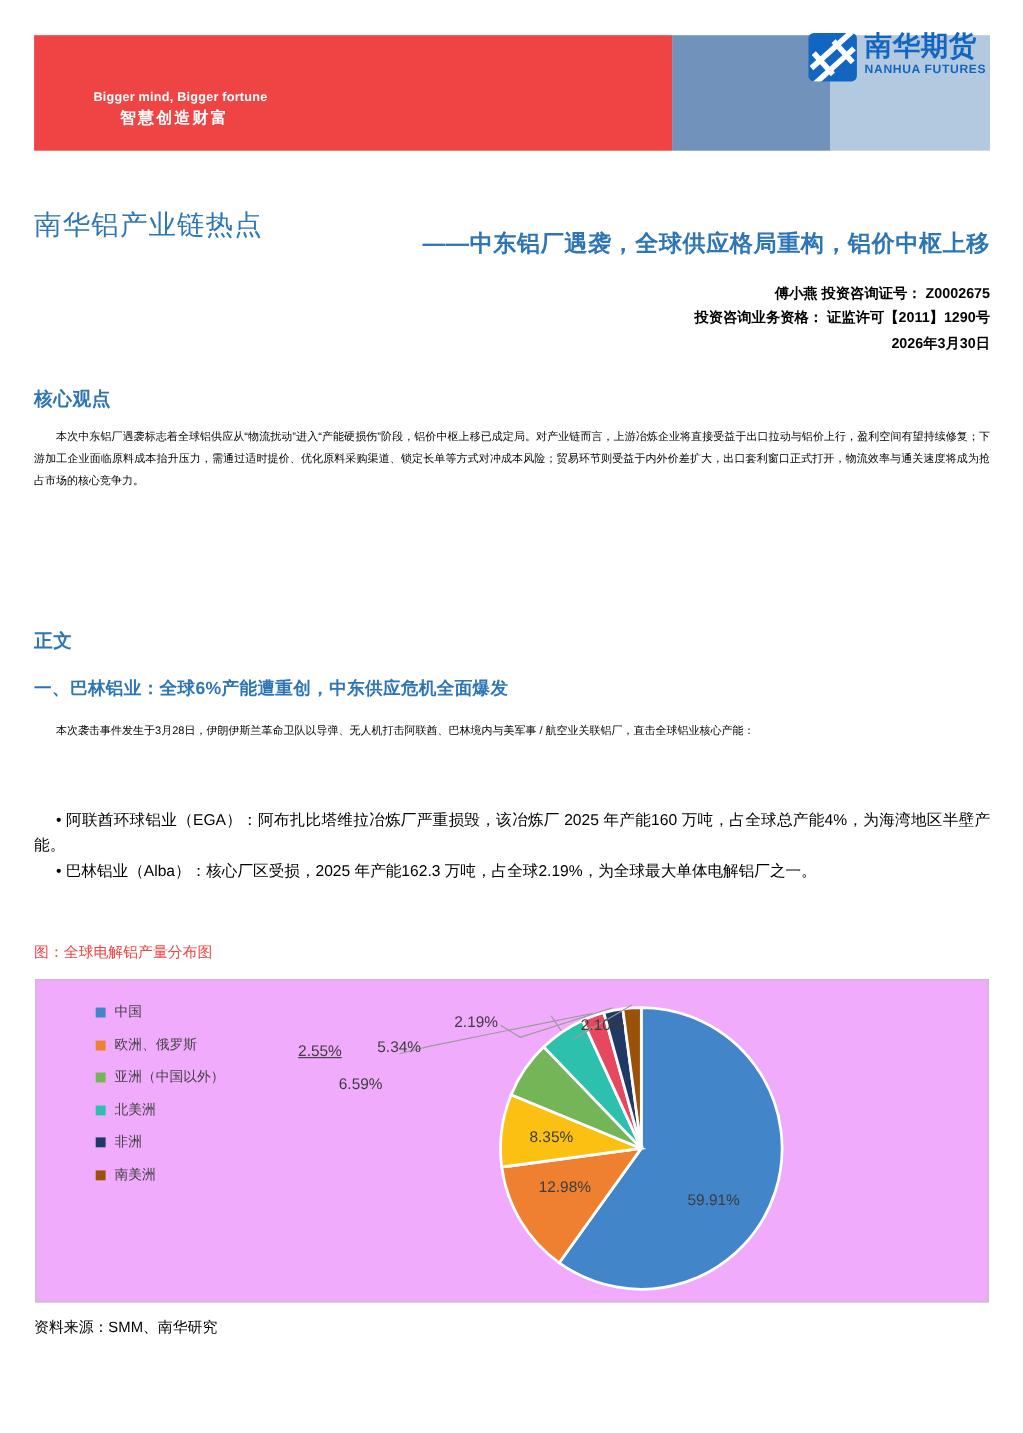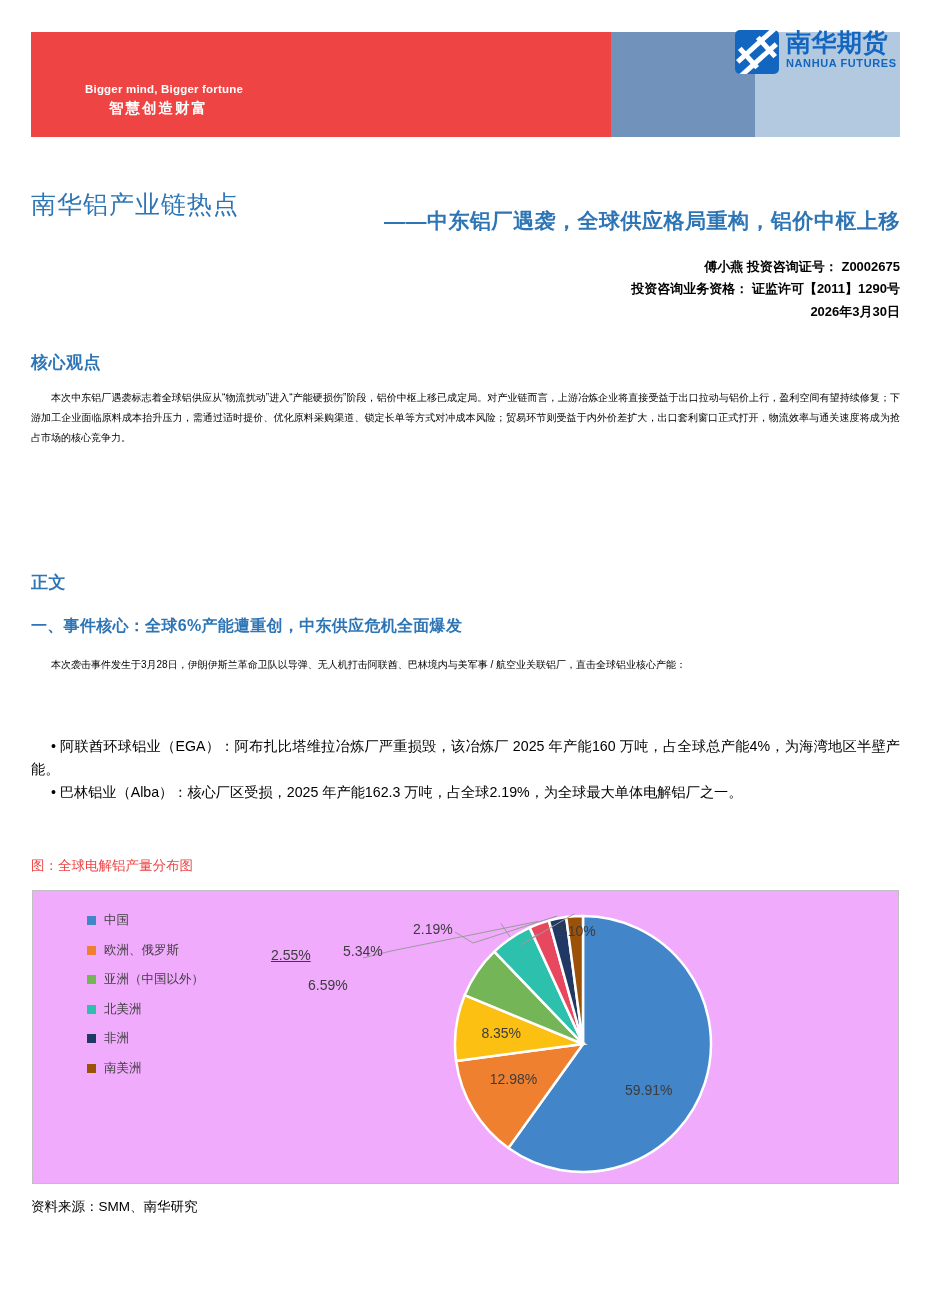--- a/index.html
+++ b/index.html
@@ -295,21 +295,21 @@
 <div class="byline">
   <div>傅小燕 投资咨询证号： Z0002675</div>
   <div>投资咨询业务资格： 证监许可【2011】1290号</div>
   <div>2026年3月30日</div>
 </div>
 
 <div class="sec-head sec-core">核心观点</div>
 <div class="para indent para-core">本次中东铝厂遇袭标志着全球铝供应从“物流扰动”进入“产能硬损伤”阶段，铝价中枢上移已成定局。对产业链而言，上游冶炼企业将直接受益于出口拉动与铝价上行，盈利空间有望持续修复；下游加工企业面临原料成本抬升压力，需通过适时提价、优化原料采购渠道、锁定长单等方式对冲成本风险；贸易环节则受益于内外价差扩大，出口套利窗口正式打开，物流效率与通关速度将成为抢占市场的核心竞争力。</div>
 
 <div class="sec-head sec-body">正文</div>
-<div class="sub-head">一、事件核心：全球6%产能遭重创，中东供应危机全面爆发</div>
+<div class="sub-head">一、巴林铝业：全球6%产能遭重创，中东供应危机全面爆发</div>
 <div class="para indent para-event">本次袭击事件发生于3月28日，伊朗伊斯兰革命卫队以导弹、无人机打击阿联酋、巴林境内与美军事 / 航空业关联铝厂，直击全球铝业核心产能：</div>
 
 <div class="bullets">
   <p>• 阿联酋环球铝业（EGA）：阿布扎比塔维拉冶炼厂严重损毁，该冶炼厂 2025 年产能160 万吨，占全球总产能4%，为海湾地区半壁产能。</p>
   <p>• 巴林铝业（Alba）：核心厂区受损，2025 年产能162.3 万吨，占全球2.19%，为全球最大单体电解铝厂之一。</p>
 </div>
 
 <div class="fig-caption">图：全球电解铝产量分布图</div>
 
 <div class="chart-box">
@@ -355,18 +355,18 @@
         <polyline points="227.27307817499718,38.11635652795171 217.91218724702654,24.359055883034614" fill="none" stroke="#9a9a9a" stroke-width="1"></polyline>
       </svg>
     <div id="pie-labels">
         <div class="pie-label" style="left: 342px; top: 183px;">59.91%</div>
         <div class="pie-label" style="left: 206.743px; top: 171.583px;">12.98%</div>
         <div class="pie-label" style="left: 198.379px; top: 126.43px;">8.35%</div>
         <div class="pie-label" style="left: 25px; top: 78px;">6.59%</div>
         <div class="pie-label" style="left: 60px; top: 44px;">5.34%</div>
         <div class="pie-label" style="left: -12px; top: 48px; text-decoration: underline;">2.55%</div>
         <div class="pie-label" style="left: 130px; top: 22px;">2.19%</div>
-        <div class="pie-label" style="left: 245px; top: 24px; margin-left: 28px;">2.10%</div>
+        <div class="pie-label" style="left: 245px; top: 24px;">2.10%</div>
       </div>
   </div>
 </div>
 
 <div class="src-note">资料来源：SMM、南华研究</div>
 
 </body></html>

